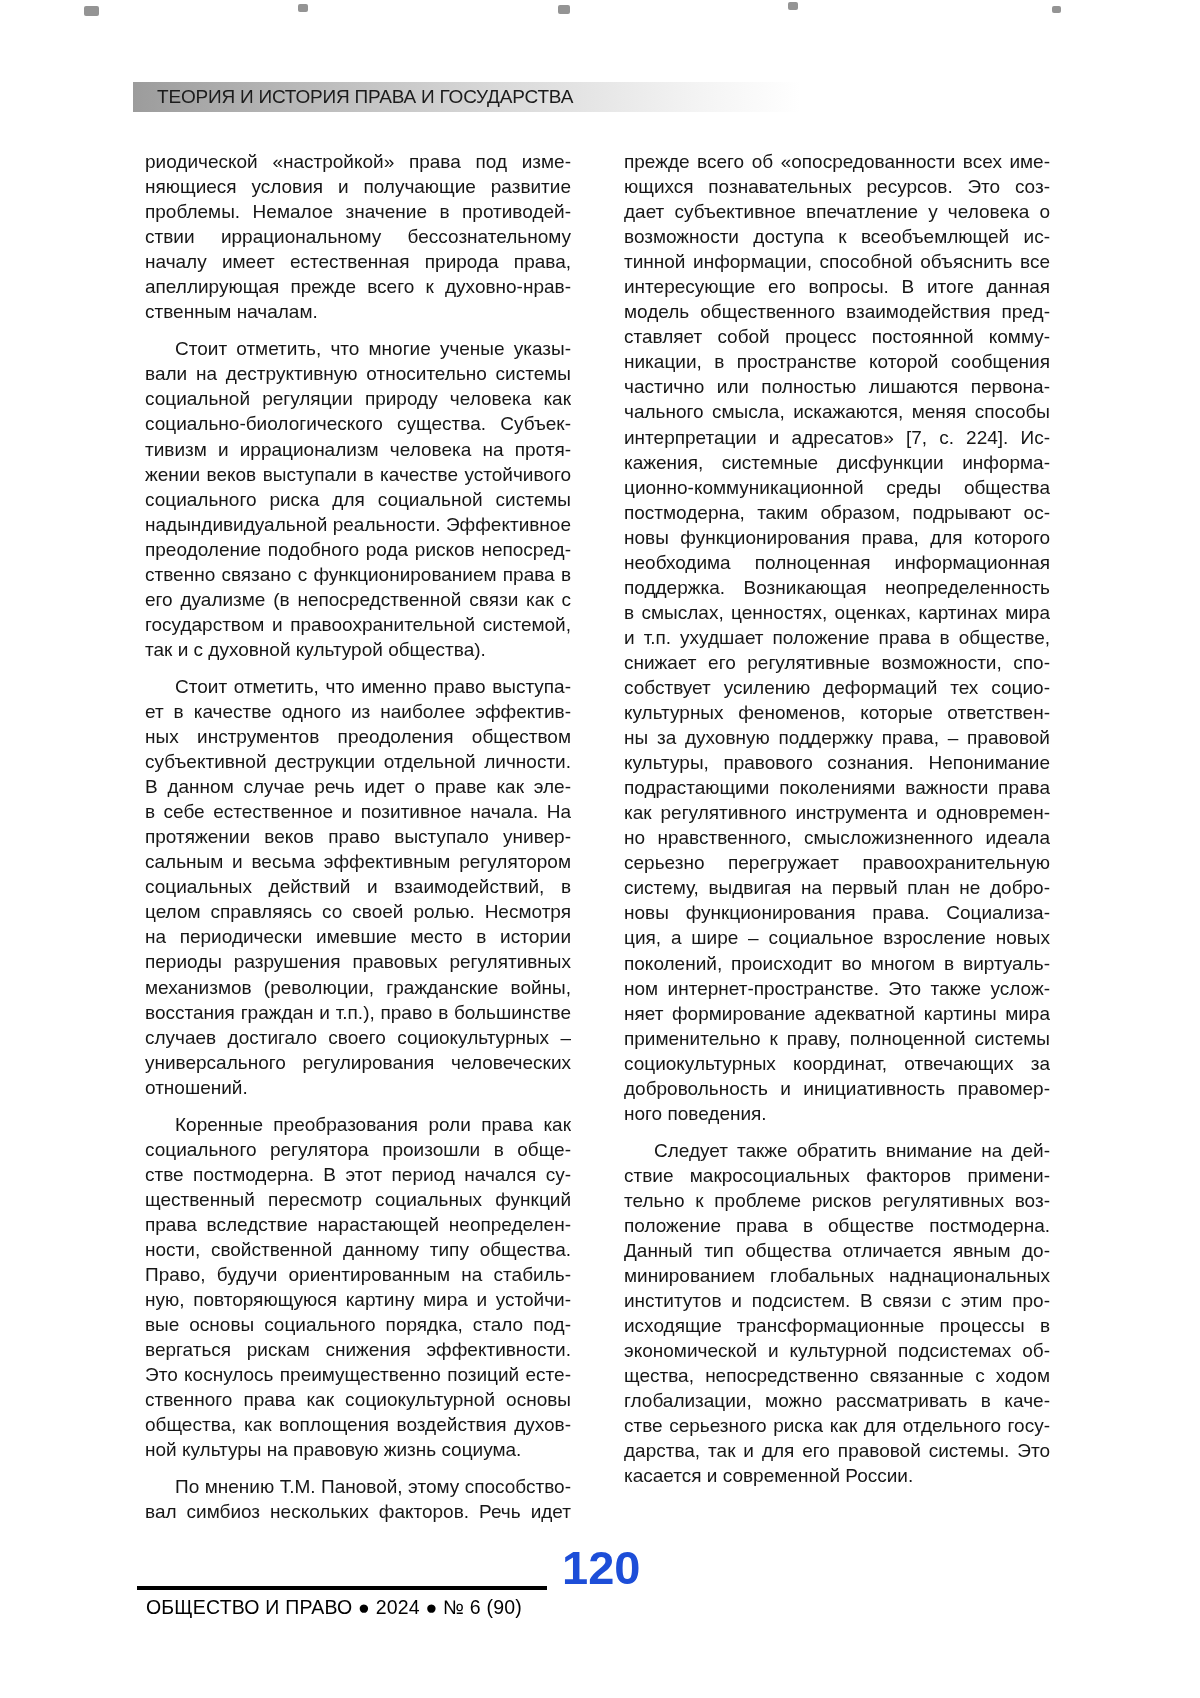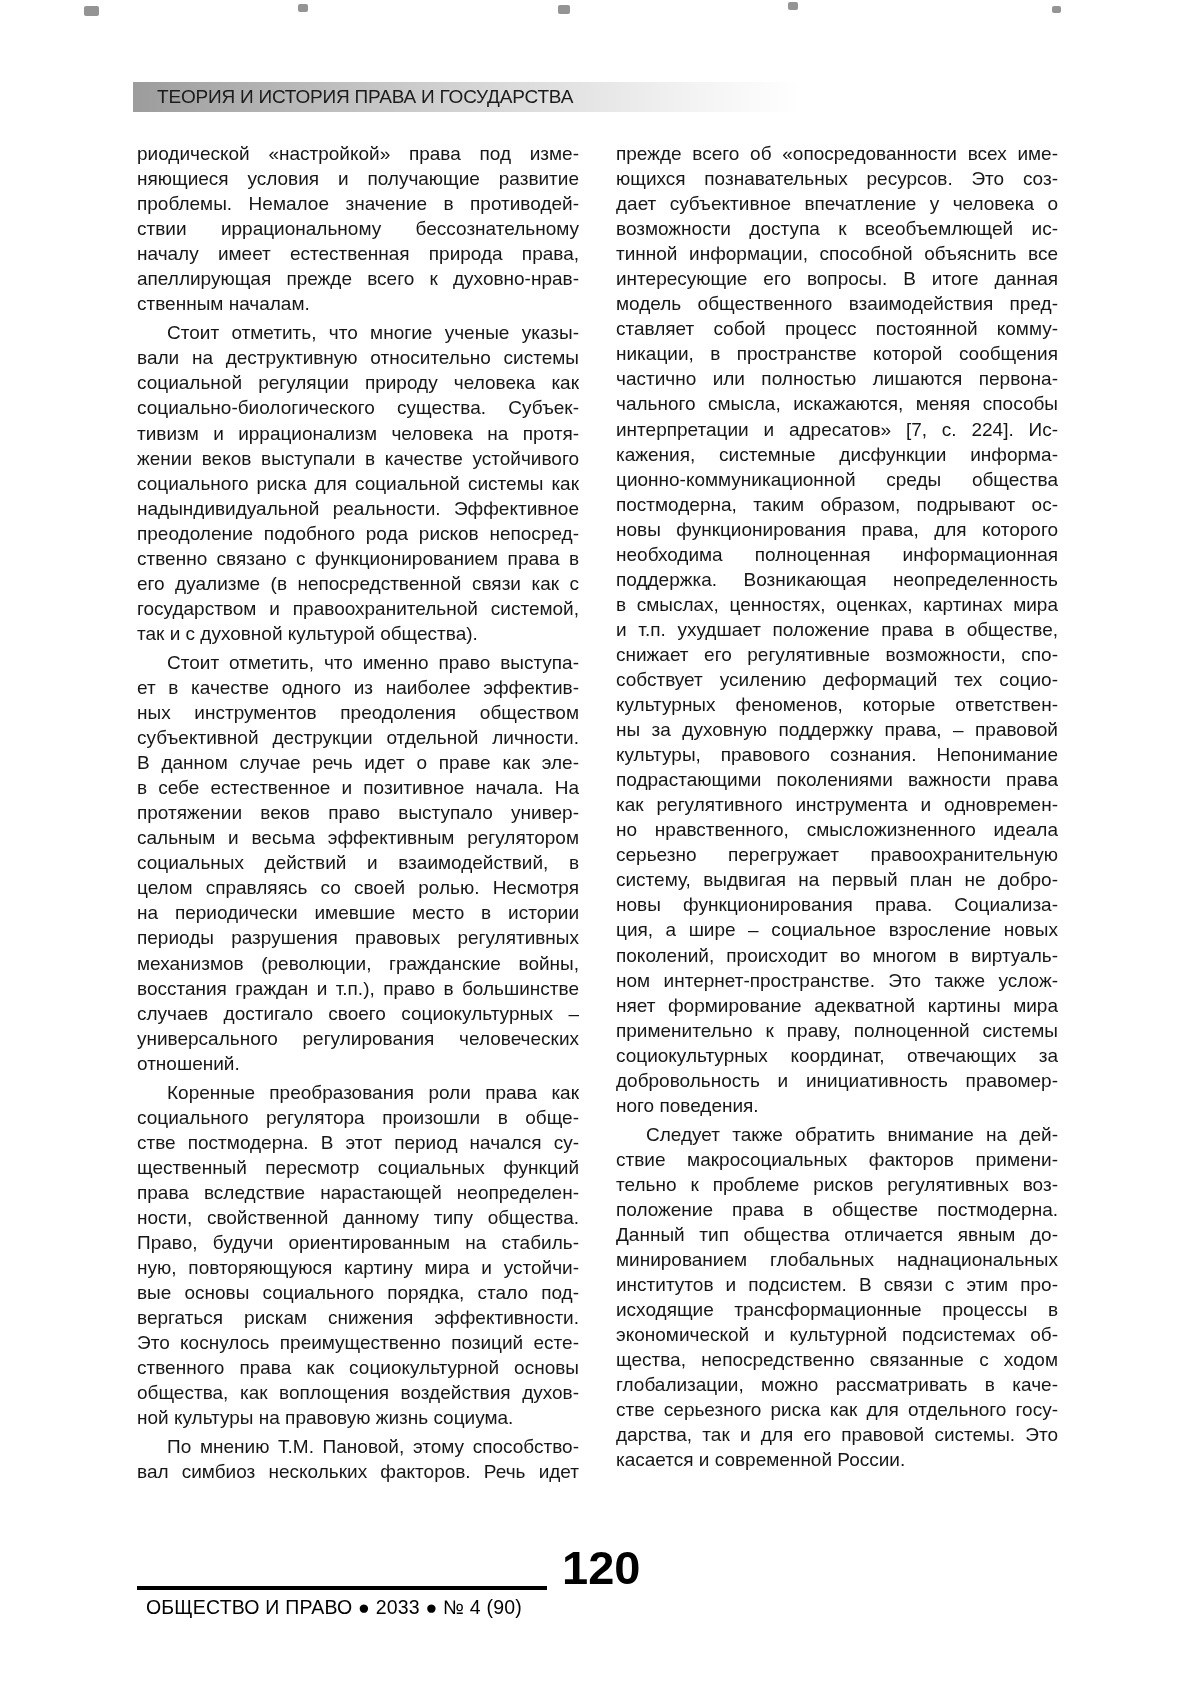--- a/index.html
+++ b/index.html
@@ -17,35 +17,35 @@
   .header-bar .title{
     font-size:19px;line-height:30px;padding-left:24px;letter-spacing:-0.2px;
     color:#1b1b1b;white-space:nowrap;
   }
 
   .columns{
     position:absolute;left:133px;top:137px;width:929px;
     display:flex;gap:29px;
   }
   .column{width:450px;font-size:19px;}
-  .para{margin:4px;}
+  .para{margin:12px;}
   .line{
     line-height:25.05px;height:25.05px;overflow:hidden;
     text-align:justify;text-align-last:justify;
     white-space:normal;
   }
   .line.last{text-align-last:left;}
   .line.indent{text-indent:30px;}
 
   .footer-rule{
     position:absolute;left:137px;top:1586px;width:410px;height:4px;background:#000;
   }
   .page-number{
     position:absolute;left:562px;top:1540px;
-    font-size:47px;font-weight:bold;color:#000000;letter-spacing:0px;
+    font-size:47px;font-weight:bold;color:#1d4ed8;letter-spacing:0px;
   }
   .journal-line{
     position:absolute;left:146px;top:1596px;
     font-size:19.5px;color:#000;letter-spacing:0.2px;white-space:nowrap;
   }
 </style>
 </head>
 <body>
 
 <div class="scan-mark" style="left:84px;top:6px;width:15px;height:10px;"></div>
@@ -180,13 +180,13 @@
         <div class="line">глобализации, можно рассматривать в каче-</div>
         <div class="line">стве серьезного риска как для отдельного госу-</div>
         <div class="line">дарства, так и для его правовой системы. Это</div>
         <div class="line last">касается и современной России.</div>
       </div>
     </div>
 </div>
 
 <div class="footer-rule"></div>
 <div class="page-number">120</div>
-<div class="journal-line">ОБЩЕСТВО И ПРАВО ● 2033 ● № 4 (90)</div>
+<div class="journal-line">ОБЩЕСТВО И ПРАВО ● 2024 ● № 6 (90)</div>
 
 </body></html>

